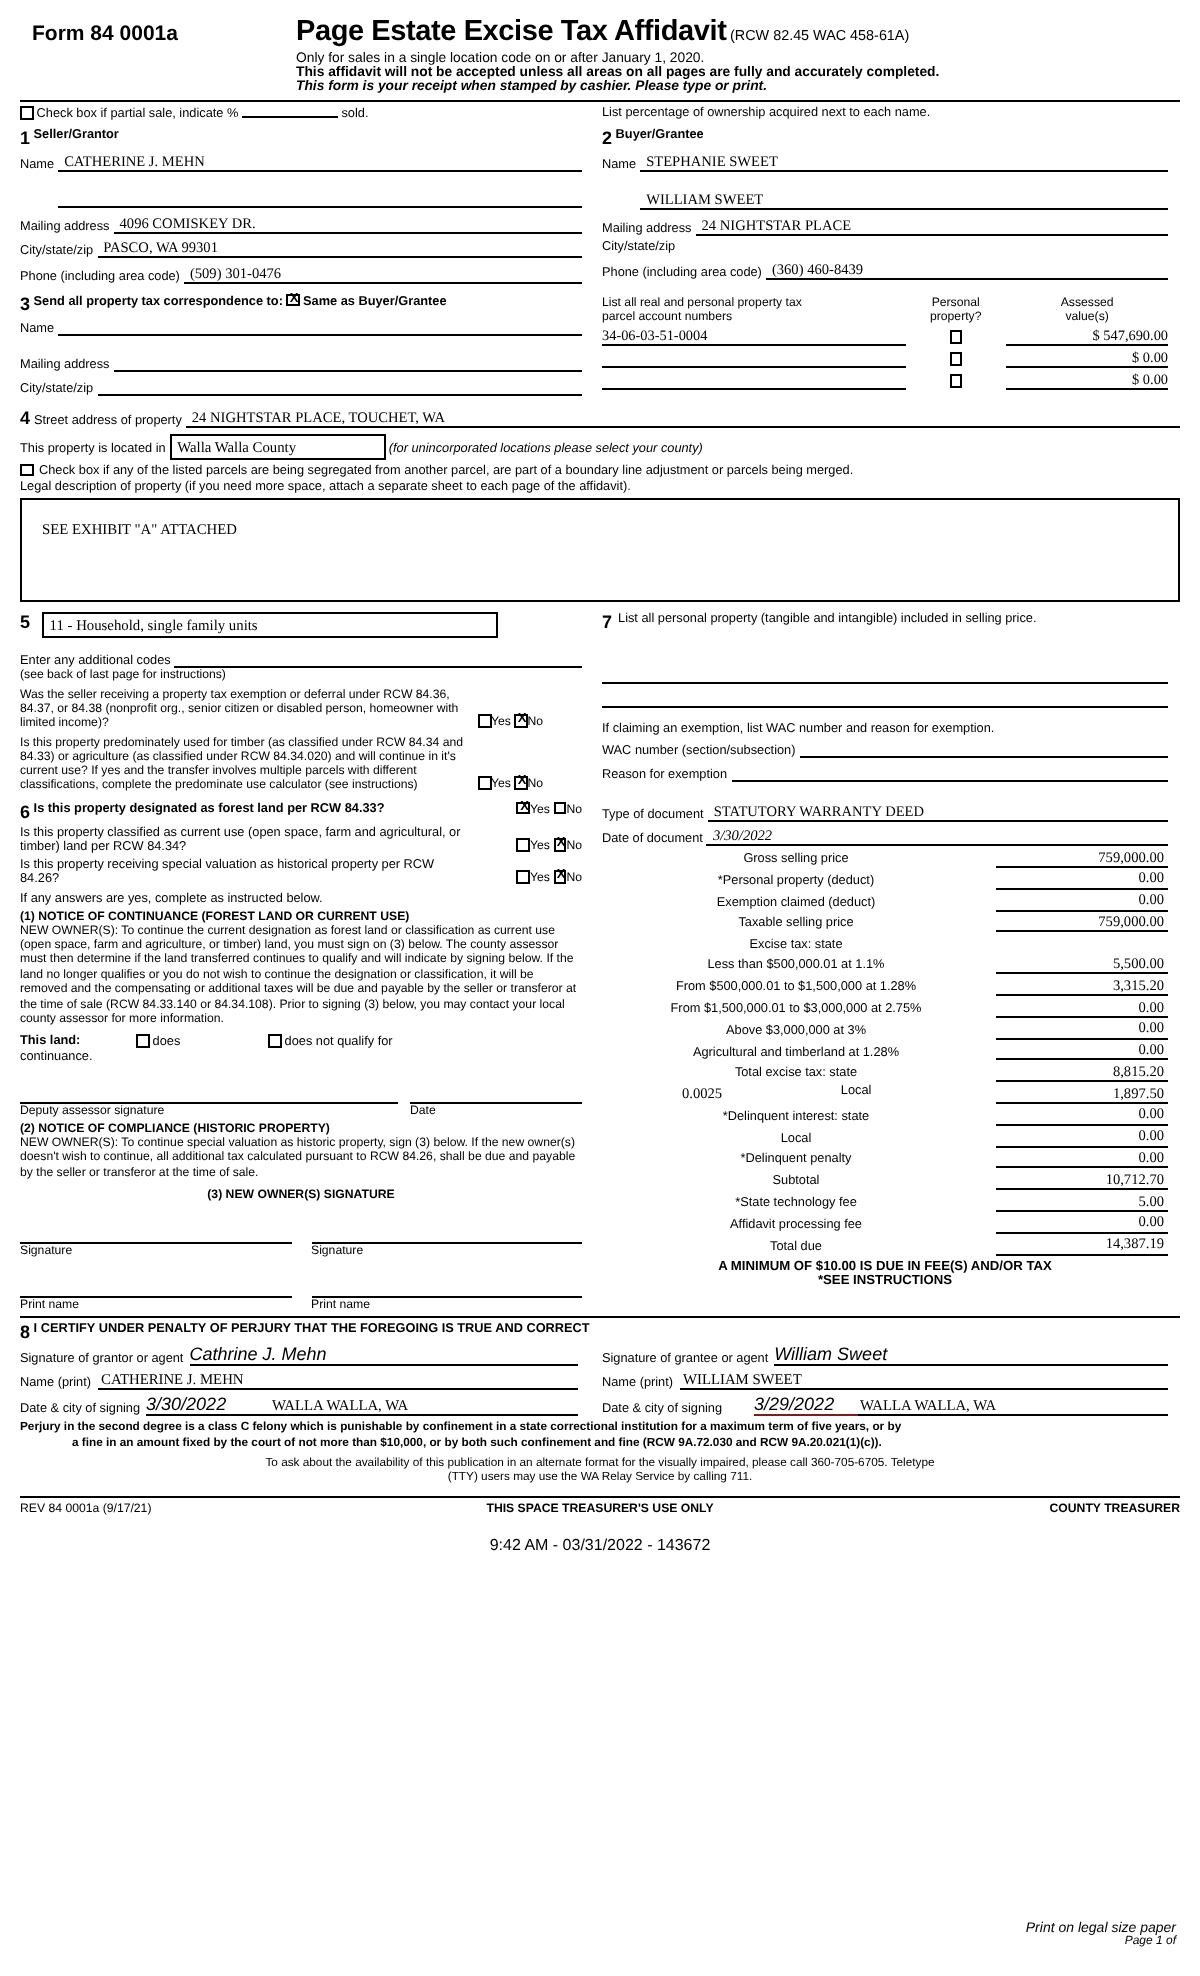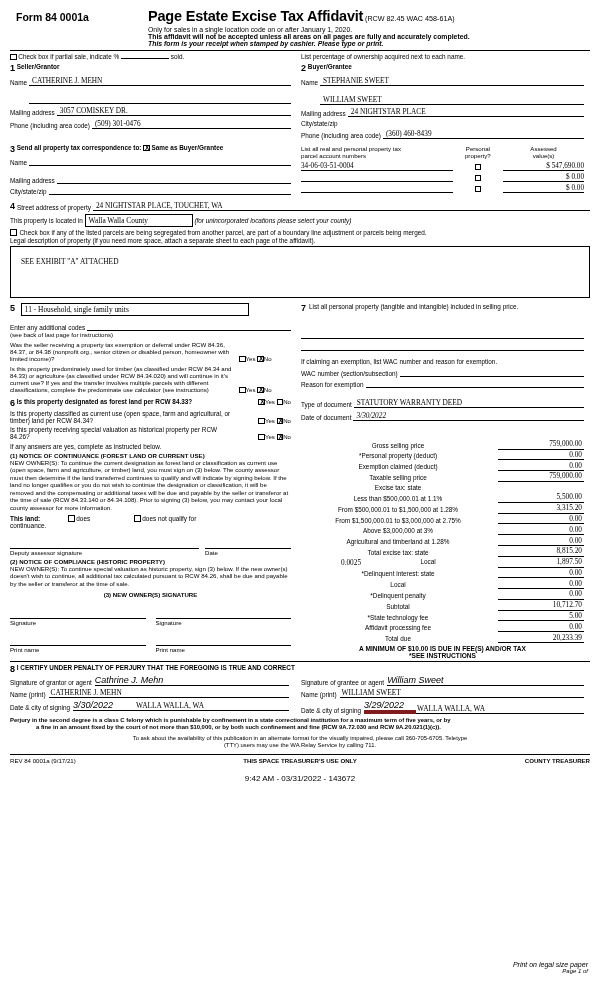--- a/index.html
+++ b/index.html
@@ -126,21 +126,25 @@
       <div class="fieldline">
         <span class="cap">Name</span>
         <span class="val">CATHERINE J. MEHN</span>
       </div>
       <div class="fieldline" style="margin-top:9px;">
           <span class="cap" style="visibility:hidden;">Name</span>
           <span class="val"></span>
         </div>
       <div class="fieldline">
         <span class="cap">Mailing address</span>
-        <span class="val">3057 COMISKEY DR.</span>
+        <span class="val">4096 COMISKEY DR.</span>
+      </div>
+      <div class="fieldline">
+        <span class="cap">City/state/zip</span>
+        <span class="val">PASCO, WA 99301</span>
       </div>
       <div class="fieldline">
         <span class="cap">Phone (including area code)</span>
         <span class="val">(509) 301-0476</span>
       </div>
     </div>
 
     <div class="rcol">
       <div><span class="secnum">2</span>
         <span class="bold lbl">Buyer/Grantee</span></div>
@@ -377,21 +381,21 @@
     <div class="rcol">
       <div class="fieldline" style="margin-top:0;">
         <span class="cap">Type of document</span>
         <span class="val">STATUTORY WARRANTY DEED</span>
       </div>
       <div class="fieldline">
         <span class="cap">Date of document</span>
         <span class="val hand" style="font-style:italic;">3/30/2022</span>
       </div>
 
-      <table class="money" style="margin-top:18px;">
+      <table class="money" style="margin-top:0;">
         <tbody>
             <tr>
               <td class="lab">Gross selling price</td>
               <td class="amt">759,000.00</td>
             </tr>
         <tr>
               <td class="lab">*<span>Personal property (deduct)</span></td>
               <td class="amt">0.00</td>
             </tr>
         <tr>
@@ -456,21 +460,21 @@
         <tr>
               <td class="lab">*<span>State technology fee</span></td>
               <td class="amt">5.00</td>
             </tr>
         <tr>
               <td class="lab">Affidavit processing fee</td>
               <td class="amt">0.00</td>
             </tr>
         <tr>
               <td class="lab">Total due</td>
-              <td class="amt">20,233.39</td>
+              <td class="amt">14,387.19</td>
             </tr>
       </tbody>
         </table>
       <div class="centerline" style="margin-top:2px;">A MINIMUM OF $10.00 IS DUE IN FEE(S) AND/OR TAX</div>
       <div class="centerline">*SEE INSTRUCTIONS</div>
     </div>
   </div>
 
   <div style="margin-top:2px;border-top:1px solid #000;padding-top:2px;">
     <div>
@@ -497,21 +501,21 @@
         <div style="display:flex;align-items:flex-end;">
           <span class="lbl nowrap">Signature of grantee or agent</span>
           <span style="flex:1;border-bottom:1px solid #000;margin-left:3px;" class="cursive">William Sweet</span>
         </div>
         <div style="display:flex;align-items:flex-end;margin-top:2px;">
           <span class="lbl nowrap">Name (print)</span>
           <span style="flex:1;border-bottom:1px solid #000;margin-left:3px;padding-left:2px;" class="hand">WILLIAM SWEET</span>
         </div>
         <div style="display:flex;align-items:flex-end;margin-top:2px;">
           <span class="lbl nowrap">Date &amp; city of signing</span>
-          <span style="border-bottom:4px solid #7f1d1d;margin-left:3px;width:52px;" class="cursive">3/29/2022</span>
+          <span style="border-bottom:1px solid #7f1d1d;margin-left:16px;width:52px;" class="cursive">3/29/2022</span>
           <span style="flex:1;border-bottom:1px solid #000;padding-left:1px;" class="hand">WALLA WALLA, WA</span>
         </div>
       </div>
     </div>
   </div>
 
   <div class="perjury" style="margin-top:3px;">
     <div><span class="bold">Perjury in the second degree is a class C felony which is punishable by confinement in a state correctional institution for a maximum term of five years, or by</span></div>
     <div style="padding-left:26px;"><span class="bold">a fine in an amount fixed by the court of not more than $10,000, or by both such confinement and fine (RCW 9A.72.030 and RCW 9A.20.021(1)(c)).</span></div>
   </div>

